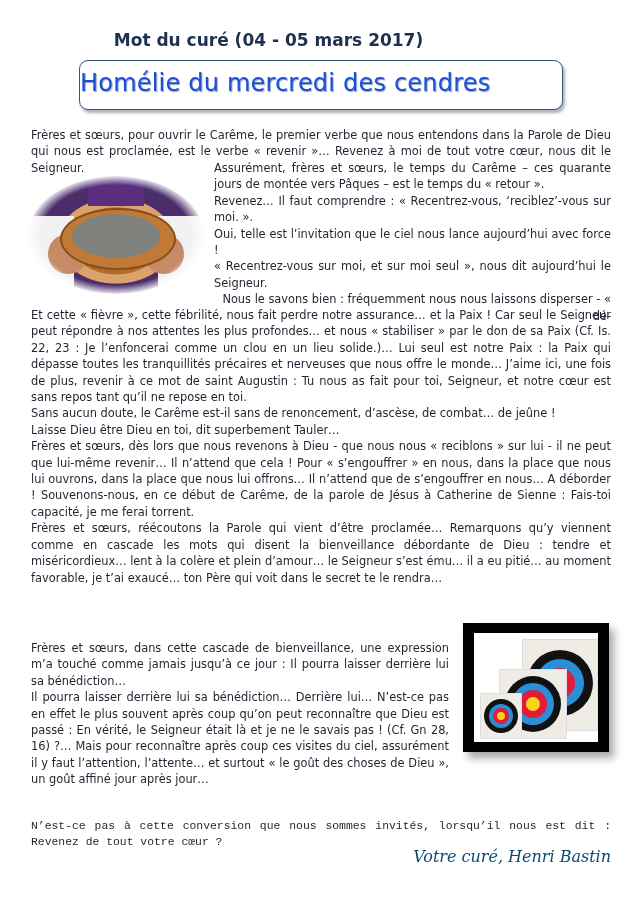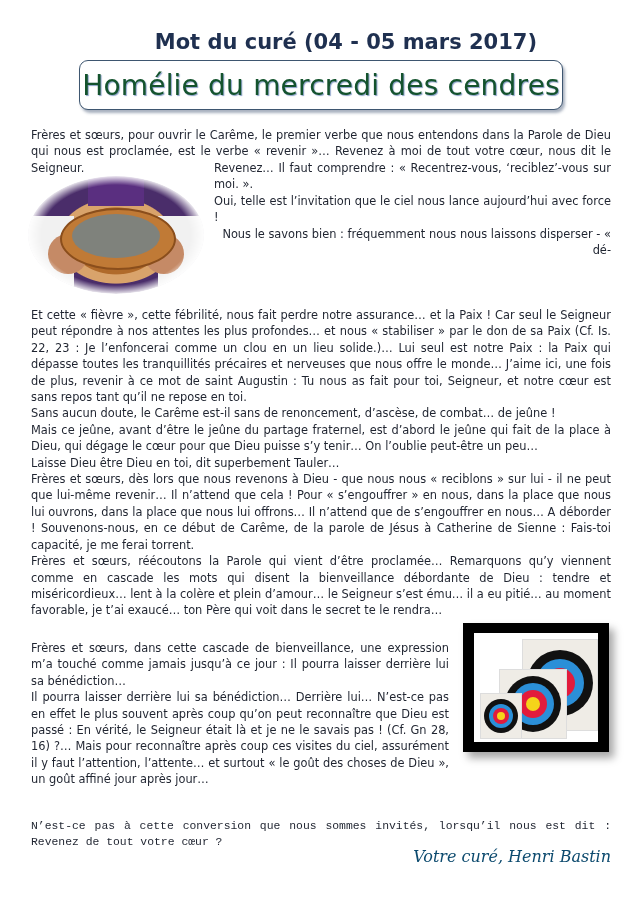--- a/index.html
+++ b/index.html
@@ -1,24 +1,24 @@
 <!DOCTYPE html>
 <html><head>
 <meta charset="utf-8">
 <style>
   html, body { margin:0; padding:0; background:#ffffff; }
   body { width:640px; height:905px; position:relative; overflow:hidden;
          font-family:"DejaVu Sans", sans-serif; color:#1f2430; }
-  .header-title { position:absolute; top:30px; left:0; width:537px; text-align:right;
-         font-family:"DejaVu Sans", sans-serif; font-weight:bold; font-size:21px; color:#1f3050; }
+  .header-title { position:absolute; top:30px; left:0; width:537px; text-align:center;
+         font-family:"DejaVu Sans", sans-serif; font-weight:bold; font-size:17px; color:#1f3050; }
   .title-box { position:absolute; left:79px; top:60px; width:482px; height:48px;
          border:1.5px solid #3e5670; border-radius:9px; background:#fff;
          box-shadow:2px 3px 3px rgba(60,80,110,0.45); }
-  .title-box .t { position:absolute; left:0; right:0; top:8px; text-align:center;
-         font-family:"DejaVu Sans", sans-serif; font-size:28px; color:#14532d;
+  .title-box .t { position:absolute; left:0; right:0; top:8px; 
+         font-family:"DejaVu Sans", sans-serif; font-size:24px; color:#1d4ed8;
          text-shadow:1px 1px 1px #8aa0c8; letter-spacing:0.2px; }
   .text { position:absolute; left:31px; width:580px; font-size:11.4px; line-height:16.4px;
           text-align:justify; color:#1f2430; }
   .text p { margin:0; }
   .ashes { position:absolute; left:28px; top:176px; width:176px; height:118px; border-radius:50%;
            overflow:hidden;
            background: radial-gradient(ellipse at 50% 55%, #7a7d78 0 22%, #b06a2a 23% 36%, #d9a36b 37% 46%, #4a2d6a 47% 70%, #ffffff 85%); 
            -webkit-mask-image: radial-gradient(ellipse, #000 60%, transparent 72%);
            mask-image: radial-gradient(ellipse, #000 60%, transparent 72%); }
   .ashes .robe-left { position:absolute; left:0; top:40px; width:46px; height:80px; background:#f1f1f1; }
@@ -55,29 +55,30 @@
   <div class="stole"></div>
   <div class="robe-left"></div>
   <div class="robe-right"></div>
   <div class="hand-l"></div>
   <div class="hand-r"></div>
   <div class="bowl"></div>
   <div class="ash"></div>
 </div>
 
 <div class="text" style="top:160px; left:214px; width:397px;">
+  <p>Assurément, frères et sœurs, le temps du Carême – ces quarante jours de montée vers Pâques – est le temps du « retour ».</p>
   <p>Revenez… Il faut comprendre : « Recentrez-vous, ‘reciblez’-vous sur moi. ».</p>
   <p>Oui, telle est l’invitation que le ciel nous lance aujourd’hui avec force !</p>
+  <p>« Recentrez-vous sur moi, et sur moi seul », nous dit aujourd’hui le Seigneur.</p>
   <p style="text-align:right;">Nous le savons bien : fréquemment nous nous laissons disperser - « dé-</p>
 </div>
 
 <div class="text" style="top:307px;">
   <p>Et cette « fièvre », cette fébrilité, nous fait perdre notre assurance… et la Paix ! Car seul le Seigneur peut répondre à nos attentes les plus profondes… et nous « stabiliser » par le don de sa Paix (Cf. Is. 22, 23 : Je l’enfoncerai comme un clou en un lieu solide.)… Lui seul est notre Paix : la Paix qui dépasse toutes les tranquillités précaires et nerveuses que nous offre le monde… J’aime ici, une fois de plus, revenir à ce mot de saint Augustin : Tu nous as fait pour toi, Seigneur, et notre cœur est sans repos tant qu’il ne repose en toi.</p>
   <p>Sans aucun doute, le Carême est-il sans de renoncement, d’ascèse, de combat… de jeûne !</p>
-  <p>Mais ce jeûne, avant d’être le jeûne du partage fraternel, est d’abord le jeûne qui fait de la place à Dieu, qui dégage le cœur pour que Dieu puisse s’y tenir… On l’oublie peut-être un peu…</p>
   <p>Laisse Dieu être Dieu en toi, dit superbement Tauler…</p>
   <p>Frères et sœurs, dès lors que nous revenons à Dieu - que nous nous « reciblons » sur lui - il ne peut que lui-même revenir… Il n’attend que cela ! Pour « s’engouffrer » en nous, dans la place que nous lui ouvrons, dans la place que nous lui offrons… Il n’attend que de s’engouffrer en nous… A déborder ! Souvenons-nous, en ce début de Carême, de la parole de Jésus à Catherine de Sienne : Fais-toi capacité, je me ferai torrent.</p>
   <p>Frères et sœurs, réécoutons la Parole qui vient d’être proclamée… Remarquons qu’y viennent comme en cascade les mots qui disent la bienveillance débordante de Dieu : tendre et miséricordieux… lent à la colère et plein d’amour… le Seigneur s’est ému… il a eu pitié… au moment favorable, je t’ai exaucé… ton Père qui voit dans le secret te le rendra…</p>
 </div>
 
 <div class="text" style="top:640px; width:418px;">
   <p>Frères et sœurs, dans cette cascade de bienveillance, une expression m’a touché comme jamais jusqu’à ce jour : Il pourra laisser derrière lui sa bénédiction…</p>
   <p>Il pourra laisser derrière lui sa bénédiction… Derrière lui… N’est-ce pas en effet le plus souvent après coup qu’on peut reconnaître que Dieu est passé : En vérité, le Seigneur était là et je ne le savais pas ! (Cf. Gn 28, 16) ?… Mais pour reconnaître après coup ces visites du ciel, assurément il y faut l’attention, l’attente… et surtout « le goût des choses de Dieu », un goût affiné jour après jour…</p>
 </div>
 

